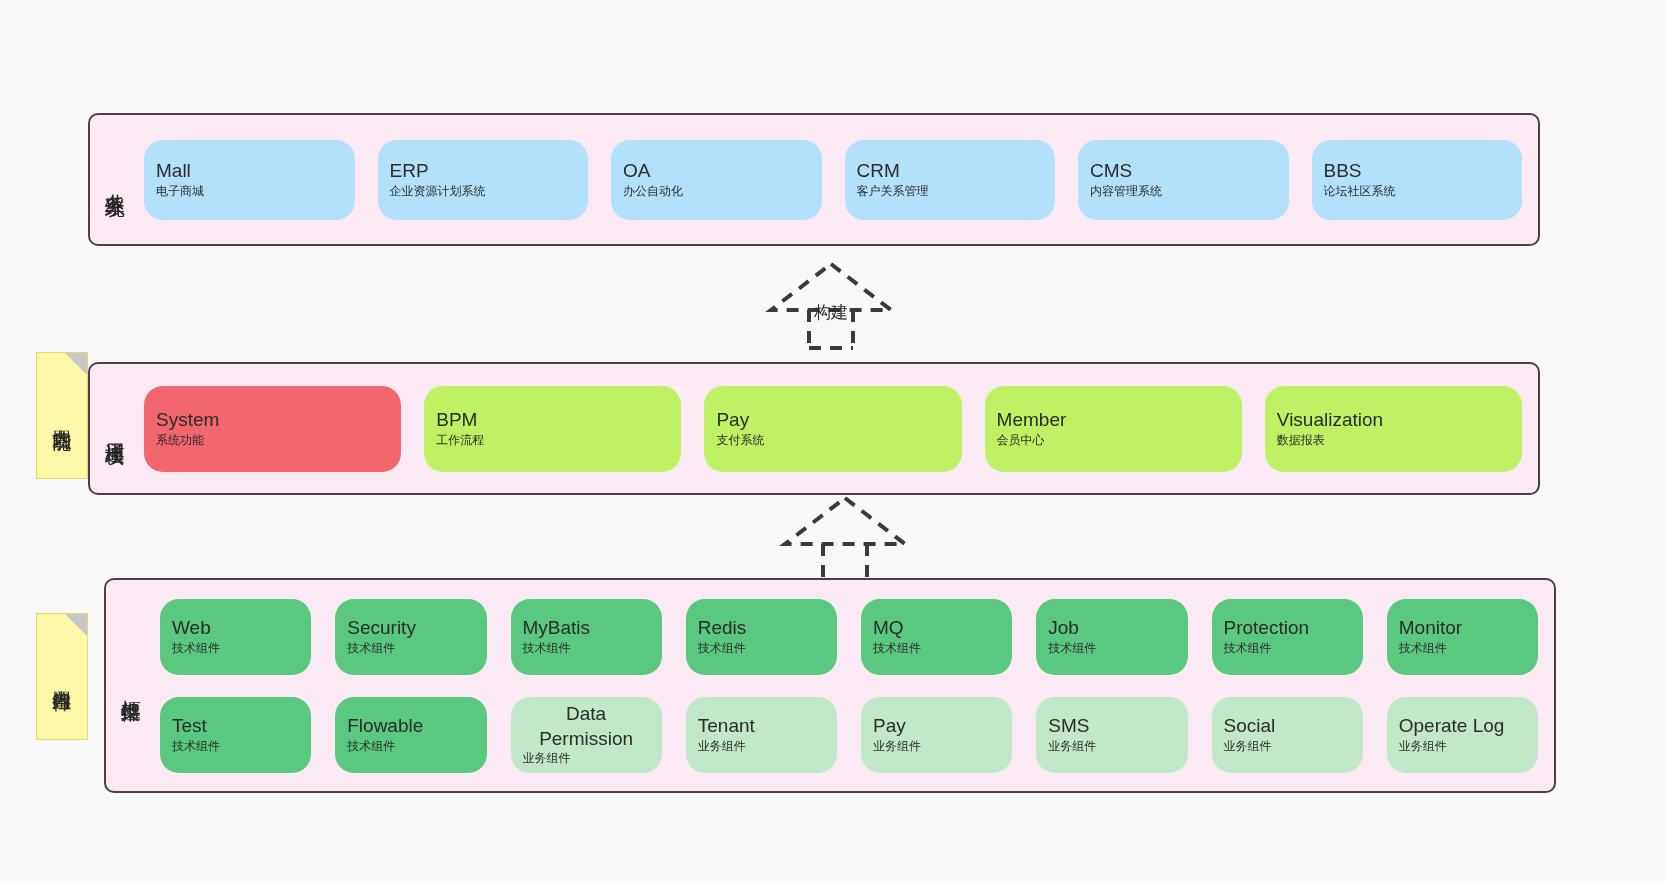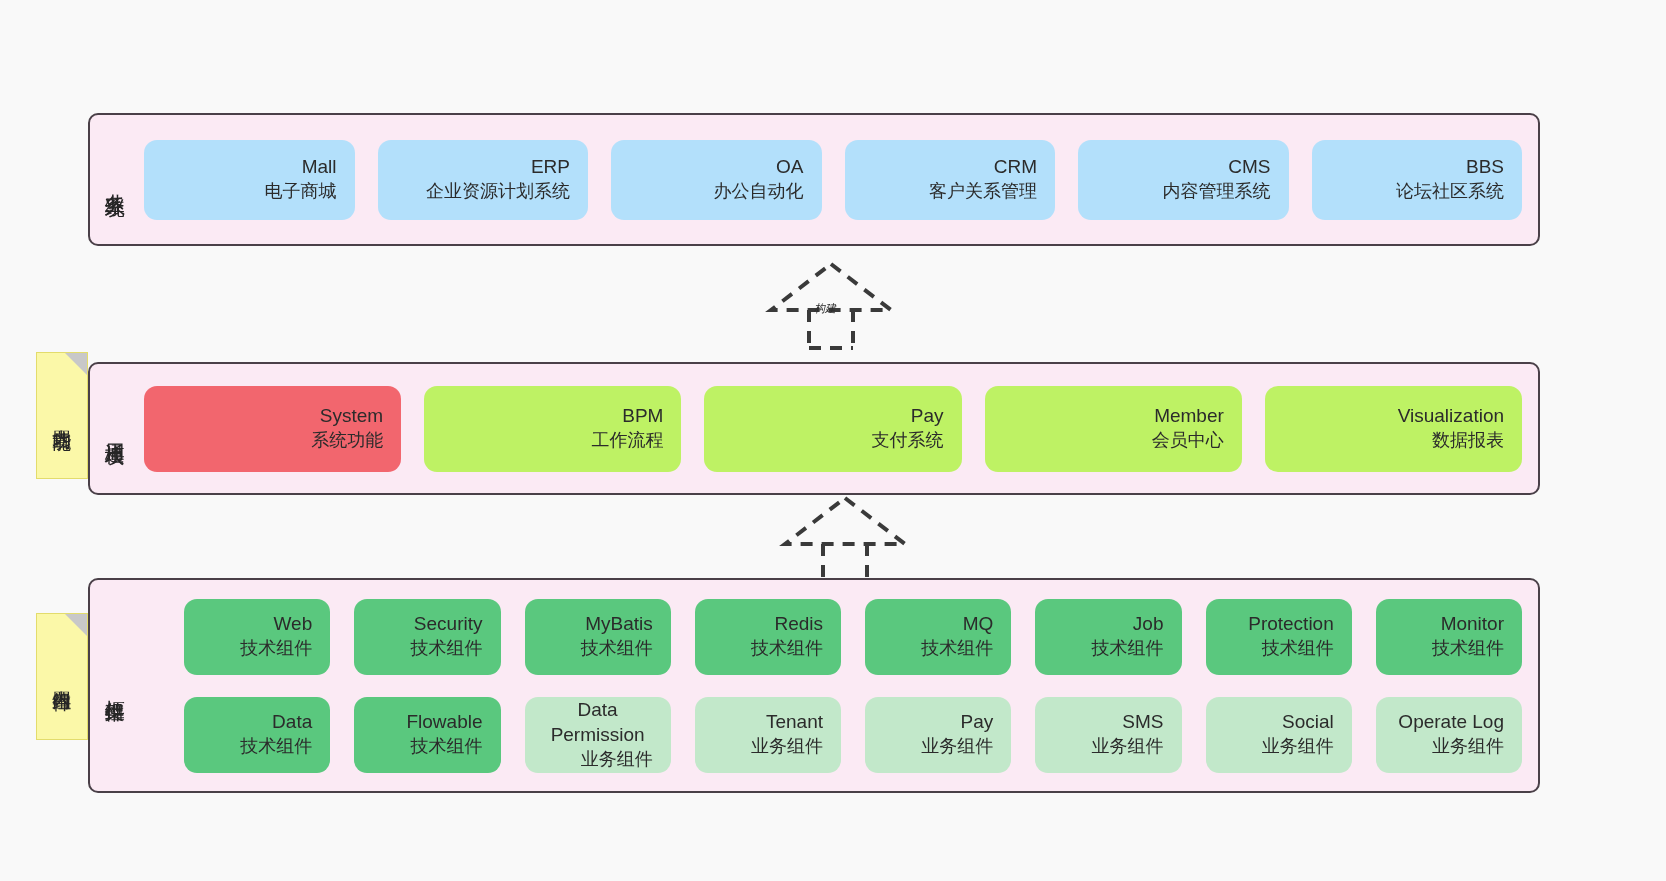--- a/index.html
+++ b/index.html
@@ -51,33 +51,33 @@
   .row {
     display: flex;
     flex-direction: row;
     gap: 23px;
     justify-content: space-between;
   }
 
   
   .box {
     flex: 1 1 0;
-    border-radius: 13px;
+    border-radius: 19px;
     display: flex;
     flex-direction: column;
-    align-items: flex-end;
+    align-items: flex-start;
     justify-content: center;
     text-align: center;
     color: #2b2b2b;
     line-height: 1.30;
-    padding: 4px 18px;
+    padding: 4px 12px;
     min-width: 0;
   }
   .box .en { font-size: 19px; }
-  .box .cn { font-size: 18px; }
+  .box .cn { font-size: 12px; }
   .blue  { background: #b3e0fb; height: 80px; }
   .red   { background: #f2666e; height: 86px; }
   .pink  { background: #bef264; height: 86px; }
   .green { background: #5ac87e; height: 76px; }
   .lgreen{ background: #c2e8ca; height: 76px; }
 
   
   .note {
     position: absolute;
     width: 52px;
@@ -101,26 +101,25 @@
     top: 0; right: 0;
     width: 0; height: 0;
     border-top: 22px solid #c8c8c8;
     border-left: 22px solid transparent;
   }
 
   
   .connector { position: absolute; }
   .conn-label {
     position: absolute;
-    font-size: 11px;
+    font-size: 17px;
     color: #2b2b2b;
     background: transparent;
     white-space: nowrap;
     user-select: none;
-    font-style: italic;
   }
 </style>
 </head>
 <body>
 
 <div id="canvas">
 
   <div class="layer" style="left:88px; top:113px; width:1452px; height:133px;">
     <div class="layer-title">业务系统</div>
     <div class="layer-body">
@@ -198,21 +197,21 @@
     <svg width="160" height="92" viewBox="0 0 160 92">
       <polygon points="79,6 139,52 19,52" fill="none" stroke="#3a3a3a" stroke-width="4" stroke-dasharray="12,9" stroke-linejoin="miter"></polygon>
       <path d="M57,52 L57,90 M101,52 L101,90" fill="none" stroke="#3a3a3a" stroke-width="4" stroke-dasharray="12,9"></path>
       <path d="M57,90 L101,90" fill="none" stroke="#3a3a3a" stroke-width="4" stroke-dasharray="12,9"></path>
     </svg>
     <span class="conn-label" style="left:62px; top:43px;margin-top:48px;">实现</span>
   </div>
 
   <div class="note" style="left:36px; top:613px; width:52px; height:127px;">内置组件</div>
 
-  <div class="layer" style="left:88px; top:578px; width:1452px; height:215px;gap:40px;">
+  <div class="layer" style="left:104px; top:578px; width:1452px; height:215px;">
     <div class="layer-title">框架组件</div>
     <div class="layer-body" style="gap:22px;">
       <div class="row" style="gap:24px;">
         <div class="box green">
           <span class="en">Web</span>
           <span class="cn">技术组件</span>
         </div>
         <div class="box green">
           <span class="en">Security</span>
           <span class="cn">技术组件</span>
@@ -237,21 +236,21 @@
           <span class="en">Protection</span>
           <span class="cn">技术组件</span>
         </div>
         <div class="box green">
           <span class="en">Monitor</span>
           <span class="cn">技术组件</span>
         </div>
       </div>
       <div class="row" style="gap:24px;">
         <div class="box green">
-          <span class="en">Data</span>
+          <span class="en">Test</span>
           <span class="cn">技术组件</span>
         </div>
         <div class="box green">
           <span class="en">Flowable</span>
           <span class="cn">技术组件</span>
         </div>
         <div class="box lgreen">
           <span class="en">Data Permission</span>
           <span class="cn">业务组件</span>
         </div>

